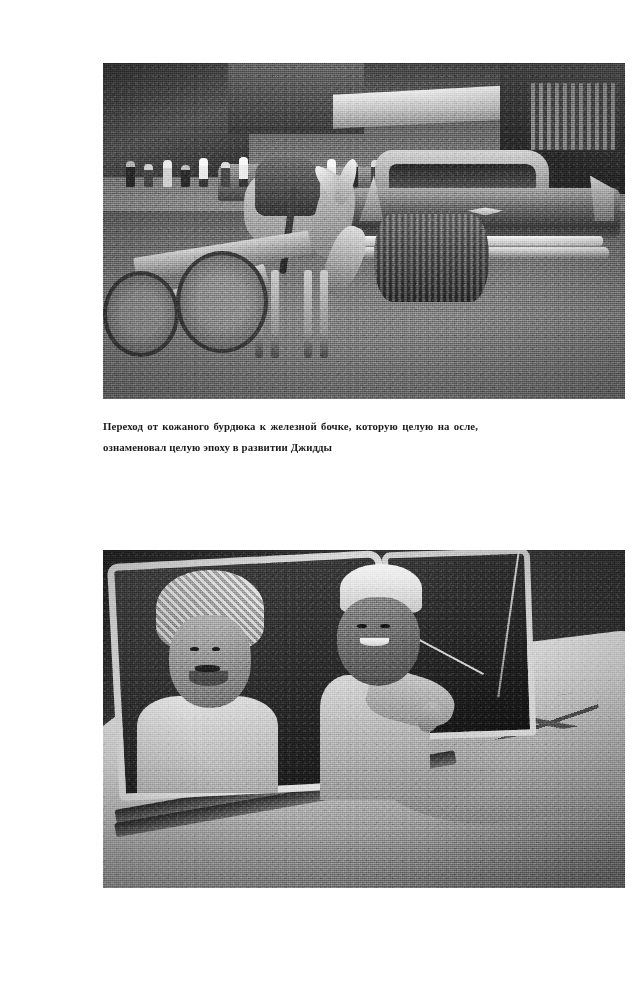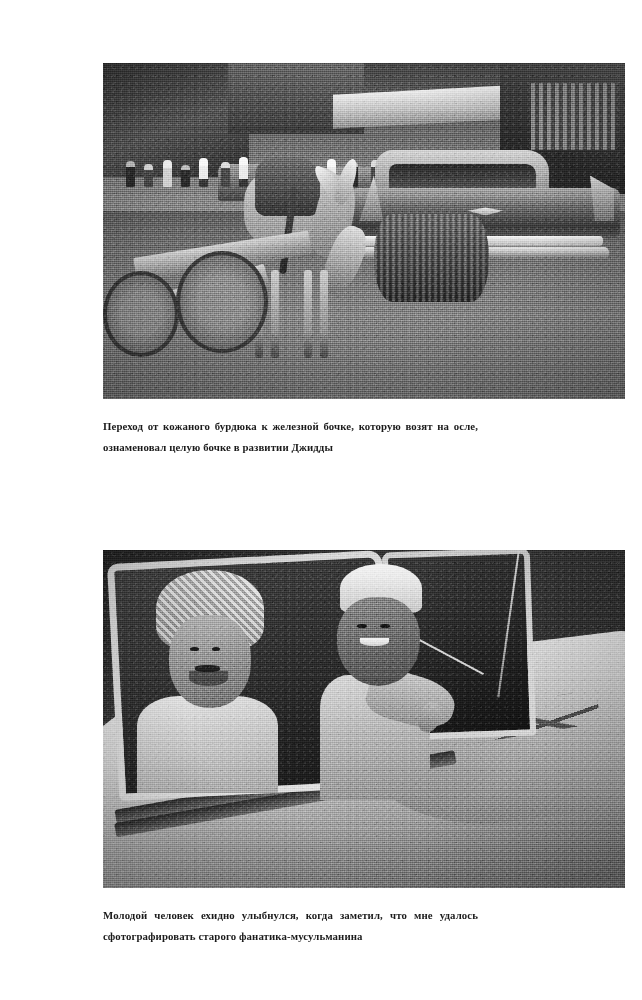--- a/index.html
+++ b/index.html
@@ -457,21 +457,21 @@
         <div class="p1-cart-frame b"></div>
         <div class="p1-wheel"></div>
         <div class="p1-wheel b"></div>
       </div>
       <div class="grain"></div>
       <div class="grain2"></div>
       <div class="vignette"></div>
     </div>
 
     <figcaption class="caption">
-      <p>Переход от кожаного бурдюка к железной бочке, которую возят на осле, ознаменовал целую бочке в развитии Джидды</p>
+      <p>Переход от кожаного бурдюка к железной бочке, которую целую на осле, ознаменовал целую эпоху в развитии Джидды</p>
     </figcaption>
   </figure>
 
   <figure class="figure" id="figure-2">
 
     <div class="photo" id="photo-2" aria-label="Чёрно-белая фотография: пожилой мужчина в клетчатой куфии у окна автомобиля и улыбающийся молодой человек в белой шапочке, выглядывающий из машины">
       <div class="photo-layer">
         <div class="p2-bg"></div>
 
         <div class="p2-car-body"></div>
@@ -507,18 +507,15 @@
             <div class="p2-m2-smile"></div>
           </div>
           <div class="p2-hand"></div>
         </div>
       </div>
       <div class="grain"></div>
       <div class="grain2"></div>
       <div class="vignette"></div>
     </div>
 
-    <figcaption class="caption">
-      <p>Молодой человек ехидно улыбнулся, когда заметил, что мне удалось сфотографировать старого фанатика-мусульманина</p>
-    </figcaption>
   </figure>
 
 </div>
 
 </body></html>

